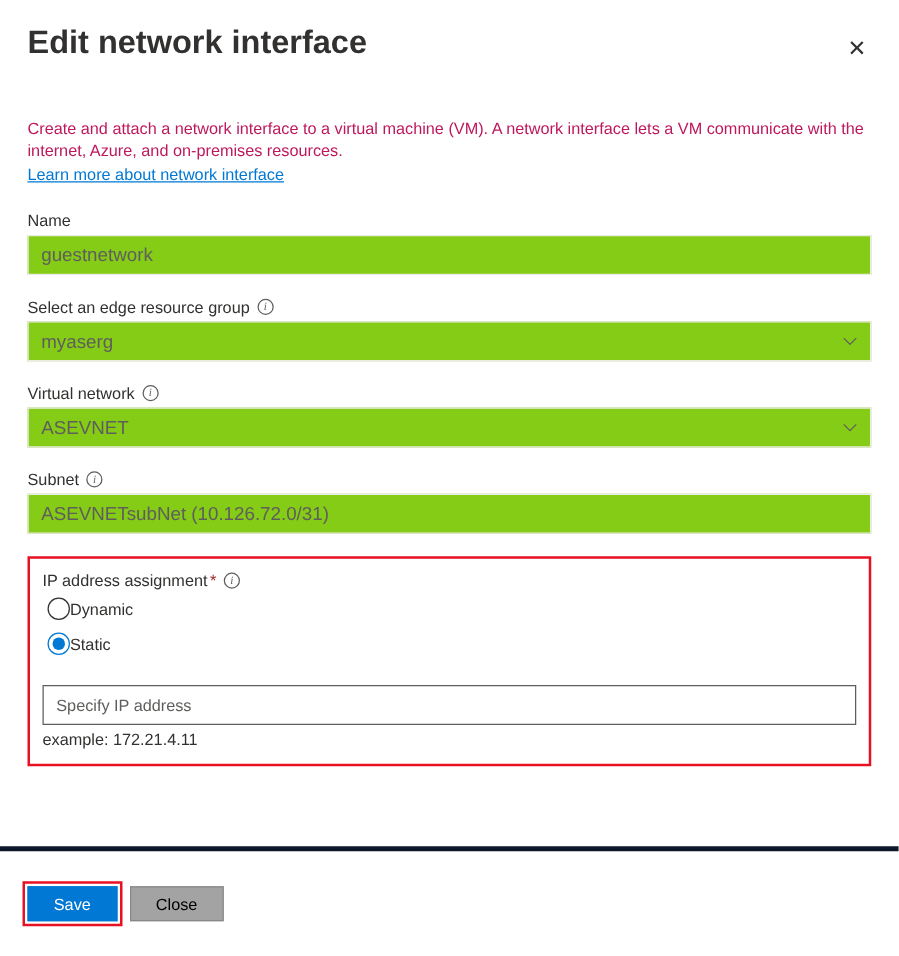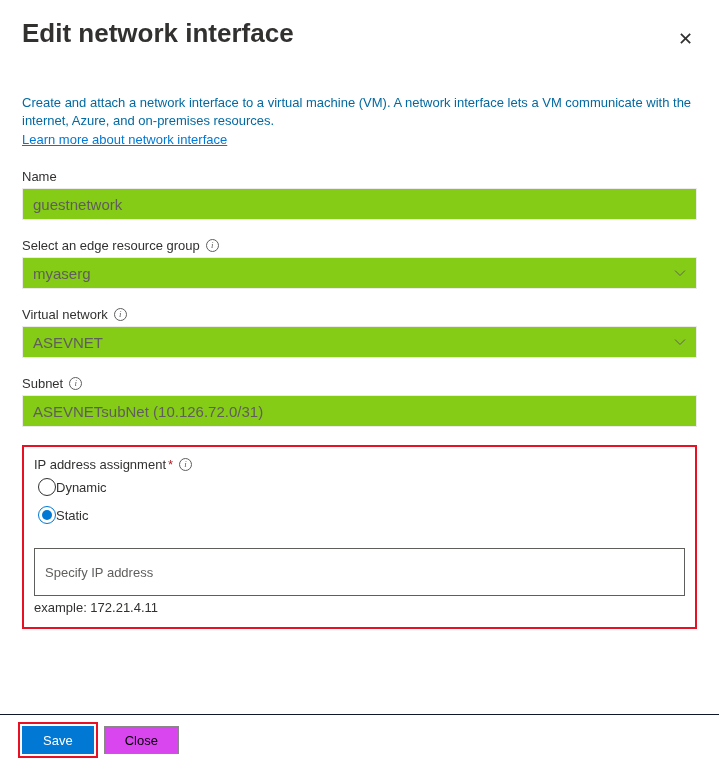--- a/index.html
+++ b/index.html
@@ -28,21 +28,21 @@
     .close-x {
       font-size: 18px;
       color: #323130;
       cursor: pointer;
       padding: 4px;
       margin-top: 6px;
     }
     .desc {
       font-size: 13px;
       line-height: 1.4;
-      color: #0369a1;
+      color: #be185d;
       margin-bottom: 2px;
     }
     .link {
       color: #0078d4;
       cursor: pointer;
       display: inline-block;
       margin-bottom: 22px;
       text-decoration: underline;
     }
     .field-group { margin-bottom: 18px; }
@@ -112,53 +112,53 @@
     }
     .radio.selected { border-color: #0078d4; }
     .radio-dot {
       width: 10px;
       height: 10px;
       background: #0078d4;
       border-radius: 50%;
     }
     .ip-input {
       width: 100%;
-      height: 48px;
+      height: 32px;
       padding: 0 10px;
       border: 1px solid #605e5c;
       background: #fff;
       font-size: 13px;
       font-family: inherit;
       color: #323130;
       margin-top: 14px;
     }
     .ip-input::placeholder { color: #605e5c; }
     .example {
       font-size: 13px;
       color: #323130;
       margin-top: 4px;
     }
     .footer {
       position: absolute;
       bottom: 0;
       left: 0;
       right: 0;
-      border-top: 1px solid #0f172a;
-      padding: 11px 22px;
+      border-top: 4px solid #0f172a;
+      padding: 28px 22px;
       display: flex;
       gap: 10px;
     }
     .btn {
       height: 28px;
       padding: 0 20px;
       font-size: 13px;
       font-family: inherit;
       cursor: pointer;
       border: 1px solid #8a8886;
-      background: #d946ef;
+      background: #a3a3a3;
     }
     .btn-primary {
       background: #0078d4;
       color: #fff;
       border: 1px solid #0078d4;
       outline: 2px solid #e81123;
       outline-offset: 2px;
     }
   </style>
 </head>

